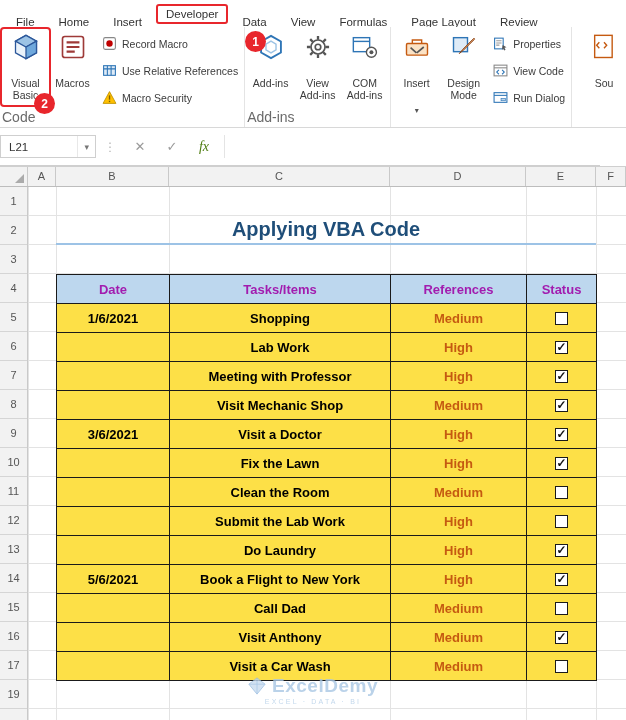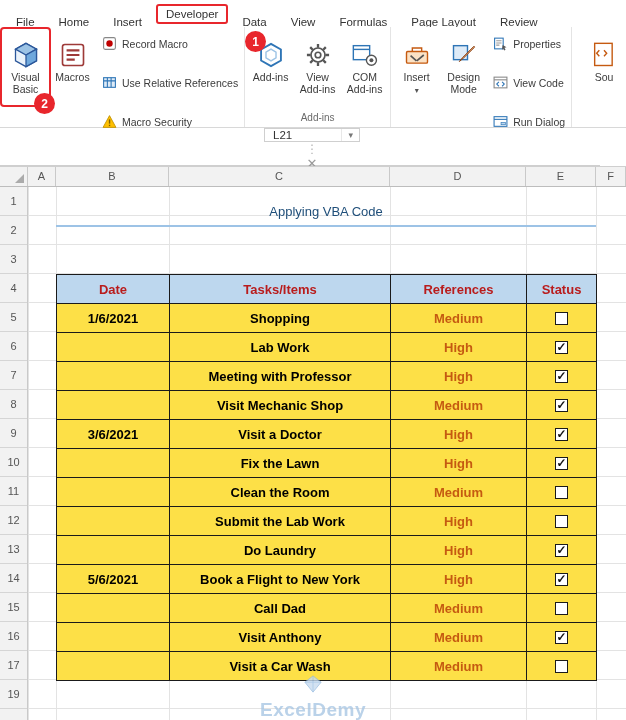--- a/index.html
+++ b/index.html
@@ -8,70 +8,70 @@
 
   
   .tabbar { position:absolute; top:0; left:0; width:626px; height:27px; display:flex; align-items:center; padding-left:4px; font-size:11.5px; color:#333; background:#fff; }
   .tab { padding:4px 12px; white-space:nowrap; cursor:default;margin-top:16px; }
   .tab-boxed { border:2px solid var(--annotation-red); border-radius:3px; padding:2px 8px; margin:0 2px; }
 
   
   .ribbon { position:absolute; top:27px; left:0; width:626px; height:101px; display:flex; background:#fff; border-bottom:1px solid #D8D8D8; }
   .group { display:flex; flex-direction:column; border-right:1px solid #E4E4E4; padding:2px 2px 0; }
   .group-buttons { flex:1; display:flex; align-items:flex-start; }
-  .group-label { height:17px; text-align:center; font-size:10px; color:#6A6A6A; line-height:15px; }
-  .bigbtn { width:47px; min-height:76px; display:flex; flex-direction:column; align-items:center; text-align:center; font-size:10.5px; color:#3b3b3b; padding-top:12px; gap:3px; line-height:1.12; }
+  .group-label { height:17px; text-align:left; font-size:14px; color:#6A6A6A; line-height:15px; }
+  .bigbtn { width:47px; min-height:76px; display:flex; flex-direction:column; align-items:center; text-align:center; font-size:10.5px; color:#3b3b3b; padding-top:4px; gap:17px; line-height:1.12; }
   .bigbtn .icon { width:28px; height:28px; display:block; }
   .bigbtn .icon svg { width:100%; height:100%; }
   .caret { font-size:8px; color:#555; line-height:1; }
-  .smallstack { display:flex; flex-direction:column; padding:7px 4px 0 6px; gap:24px; }
+  .smallstack { display:flex; flex-direction:column; padding:7px 4px 0 6px; gap:12px; }
   .smallbtn { display:flex; align-items:center; gap:5px; font-size:10.5px; color:#3b3b3b; white-space:nowrap; }
   .smallbtn .sicon { width:15px; height:15px; flex:0 0 15px; }
   .smallbtn .sicon svg { width:100%; height:100%; }
   .annotated { box-shadow:0 0 0 2px var(--annotation-red); border-radius:2px; }
   .group-partial .bigbtn { width:60px; }
 
   .step-badge { position:absolute; width:21px; height:21px; border-radius:50%; background:var(--annotation-red); color:#fff; font-size:12px; font-weight:bold; display:flex; align-items:center; justify-content:center; z-index:50; }
   #badge1 { left:245px; top:31px; }
   #badge2 { left:34px; top:93px; }
 
   
-  .formula-bar { position:absolute; top:128px; left:0; width:600px; height:38px; background:#fff; border-bottom:1px solid #CFCFCF; display:flex; align-items:center; padding-left:24px;flex-direction:column; }
+  .formula-bar { position:absolute; top:128px; left:0; width:600px; height:38px; background:#fff; border-bottom:1px solid #CFCFCF; display:flex; align-items:center; padding-left:0; }
   .name-box { width:96px; height:23px; border:1px solid #CFCFCF; display:flex; align-items:center; font-size:11.5px; color:#333; padding-left:8px; background:#fff; }
   .nb-caret { margin-left:auto; padding:0 6px; color:#777; font-size:9px; border-left:1px solid #E8E8E8; height:100%; display:flex; align-items:center; }
   .dots { color:#B5B5B5; margin:0 8px; font-size:12px; }
   .fbtn { color:#9A9A9A; width:32px; text-align:center; font-size:13px; }
   .fx { font-style:italic; font-family:"Liberation Serif",serif; color:#4d7c0f; font-size:14px; }
   .formula-input { flex:1; height:23px; border-left:1px solid #E4E4E4; margin:0 2px 0 4px; background:#fff; }
 
   
   .sheet { position:absolute; top:166px; left:0; width:626px; height:554px; background:#fff; border-top:1px solid #CFCFCF; }
   .col-headers { position:absolute; top:0; left:0; width:626px; height:20px; background:#F2F2F2; border-bottom:1px solid #BDBDBD; z-index:3; }
   .col-header { position:absolute; top:0; height:19px; line-height:19px; text-align:center; font-size:11px; color:#555; border-right:1px solid #C9C9C9; }
   .corner { position:absolute; left:0; top:0; width:28px; height:19px; border-right:1px solid #C9C9C9; }
   .corner::after { content:""; position:absolute; right:3px; bottom:3px; border-left:9px solid transparent; border-bottom:9px solid #ABABAB; }
   .row-headers { position:absolute; left:0; top:20px; width:28px; bottom:0; background:#F2F2F2; border-right:1px solid #C9C9C9; z-index:3; }
   .row-header { height:29px; line-height:29px; text-align:center; font-size:11px; color:#555; border-bottom:1px solid #D5D5D5; }
   .gridlines { position:absolute; left:0; top:20px; right:0; bottom:0; z-index:1;
     background:repeating-linear-gradient(to bottom, transparent 0 28px, #E3E3E3 28px 29px); }
   .vline { position:absolute; top:0; bottom:0; width:1px; background:#E3E3E3; }
 
-  .title-cell { position:absolute; left:56px; top:31px; width:540px; height:29px; z-index:2;
-    display:flex; align-items:center; justify-content:center; font-size:13px; font-weight:normal;
+  .title-cell { position:absolute; left:56px; top:49px; width:540px; height:29px; z-index:2;
+    display:flex; align-items:center; justify-content:center; font-size:20px; font-weight:bold;
     color:var(--title-blue); border-bottom:2px solid var(--title-underline); }
 
   .task-table { position:absolute; left:56px; top:107px; width:540px; border-collapse:collapse; table-layout:fixed; z-index:4; }
-  .task-table th { background:var(--table-header-fill); border:1px solid #1a1a1a; font-size:13px; font-weight:bold; color:#b91c1c; height:29px; padding:0; text-align:center; }
+  .task-table th { background:var(--table-header-fill); border:1px solid #1a1a1a; font-size:13px; font-weight:bold; color:#a21caf; height:29px; padding:0; text-align:center; }
   .task-table td { border:1px solid #1a1a1a; background:#fde047; font-size:13px; font-weight:bold; color:#000; height:29px; padding:0; text-align:center; }
   .task-table td.c-importance { color:var(--importance-orange); }
   .checkbox { width:13px; height:13px; border:1.5px solid #1a1a1a; margin:0 auto; background:#fff; display:flex; align-items:center; justify-content:center; }
   .tick { font-size:12px; font-weight:bold; color:#111; line-height:1; margin-top:-1px; }
 
   .watermark { position:absolute; left:0; right:0; top:508px; display:flex; flex-direction:column; align-items:center; opacity:.8; z-index:5; pointer-events:none; }
-  .wm-row { display:flex; align-items:center; gap:6px;flex-direction:column; }
+  .wm-row { display:flex; align-items:center; gap:6px; }
   .wm-name { font-size:19px; font-weight:bold; color:#A9C7E4; letter-spacing:.5px; }
   .wm-tag { font-size:7px; letter-spacing:2.2px; color:#B5CFE8; margin-top:1px; }
   .wm-logo { width:18px; height:18px; }
   .wm-logo svg { width:100%; height:100%; }
 </style>
 </head>
 <body>
 
 <div class="tabbar">
   <span class="tab">File</span>

